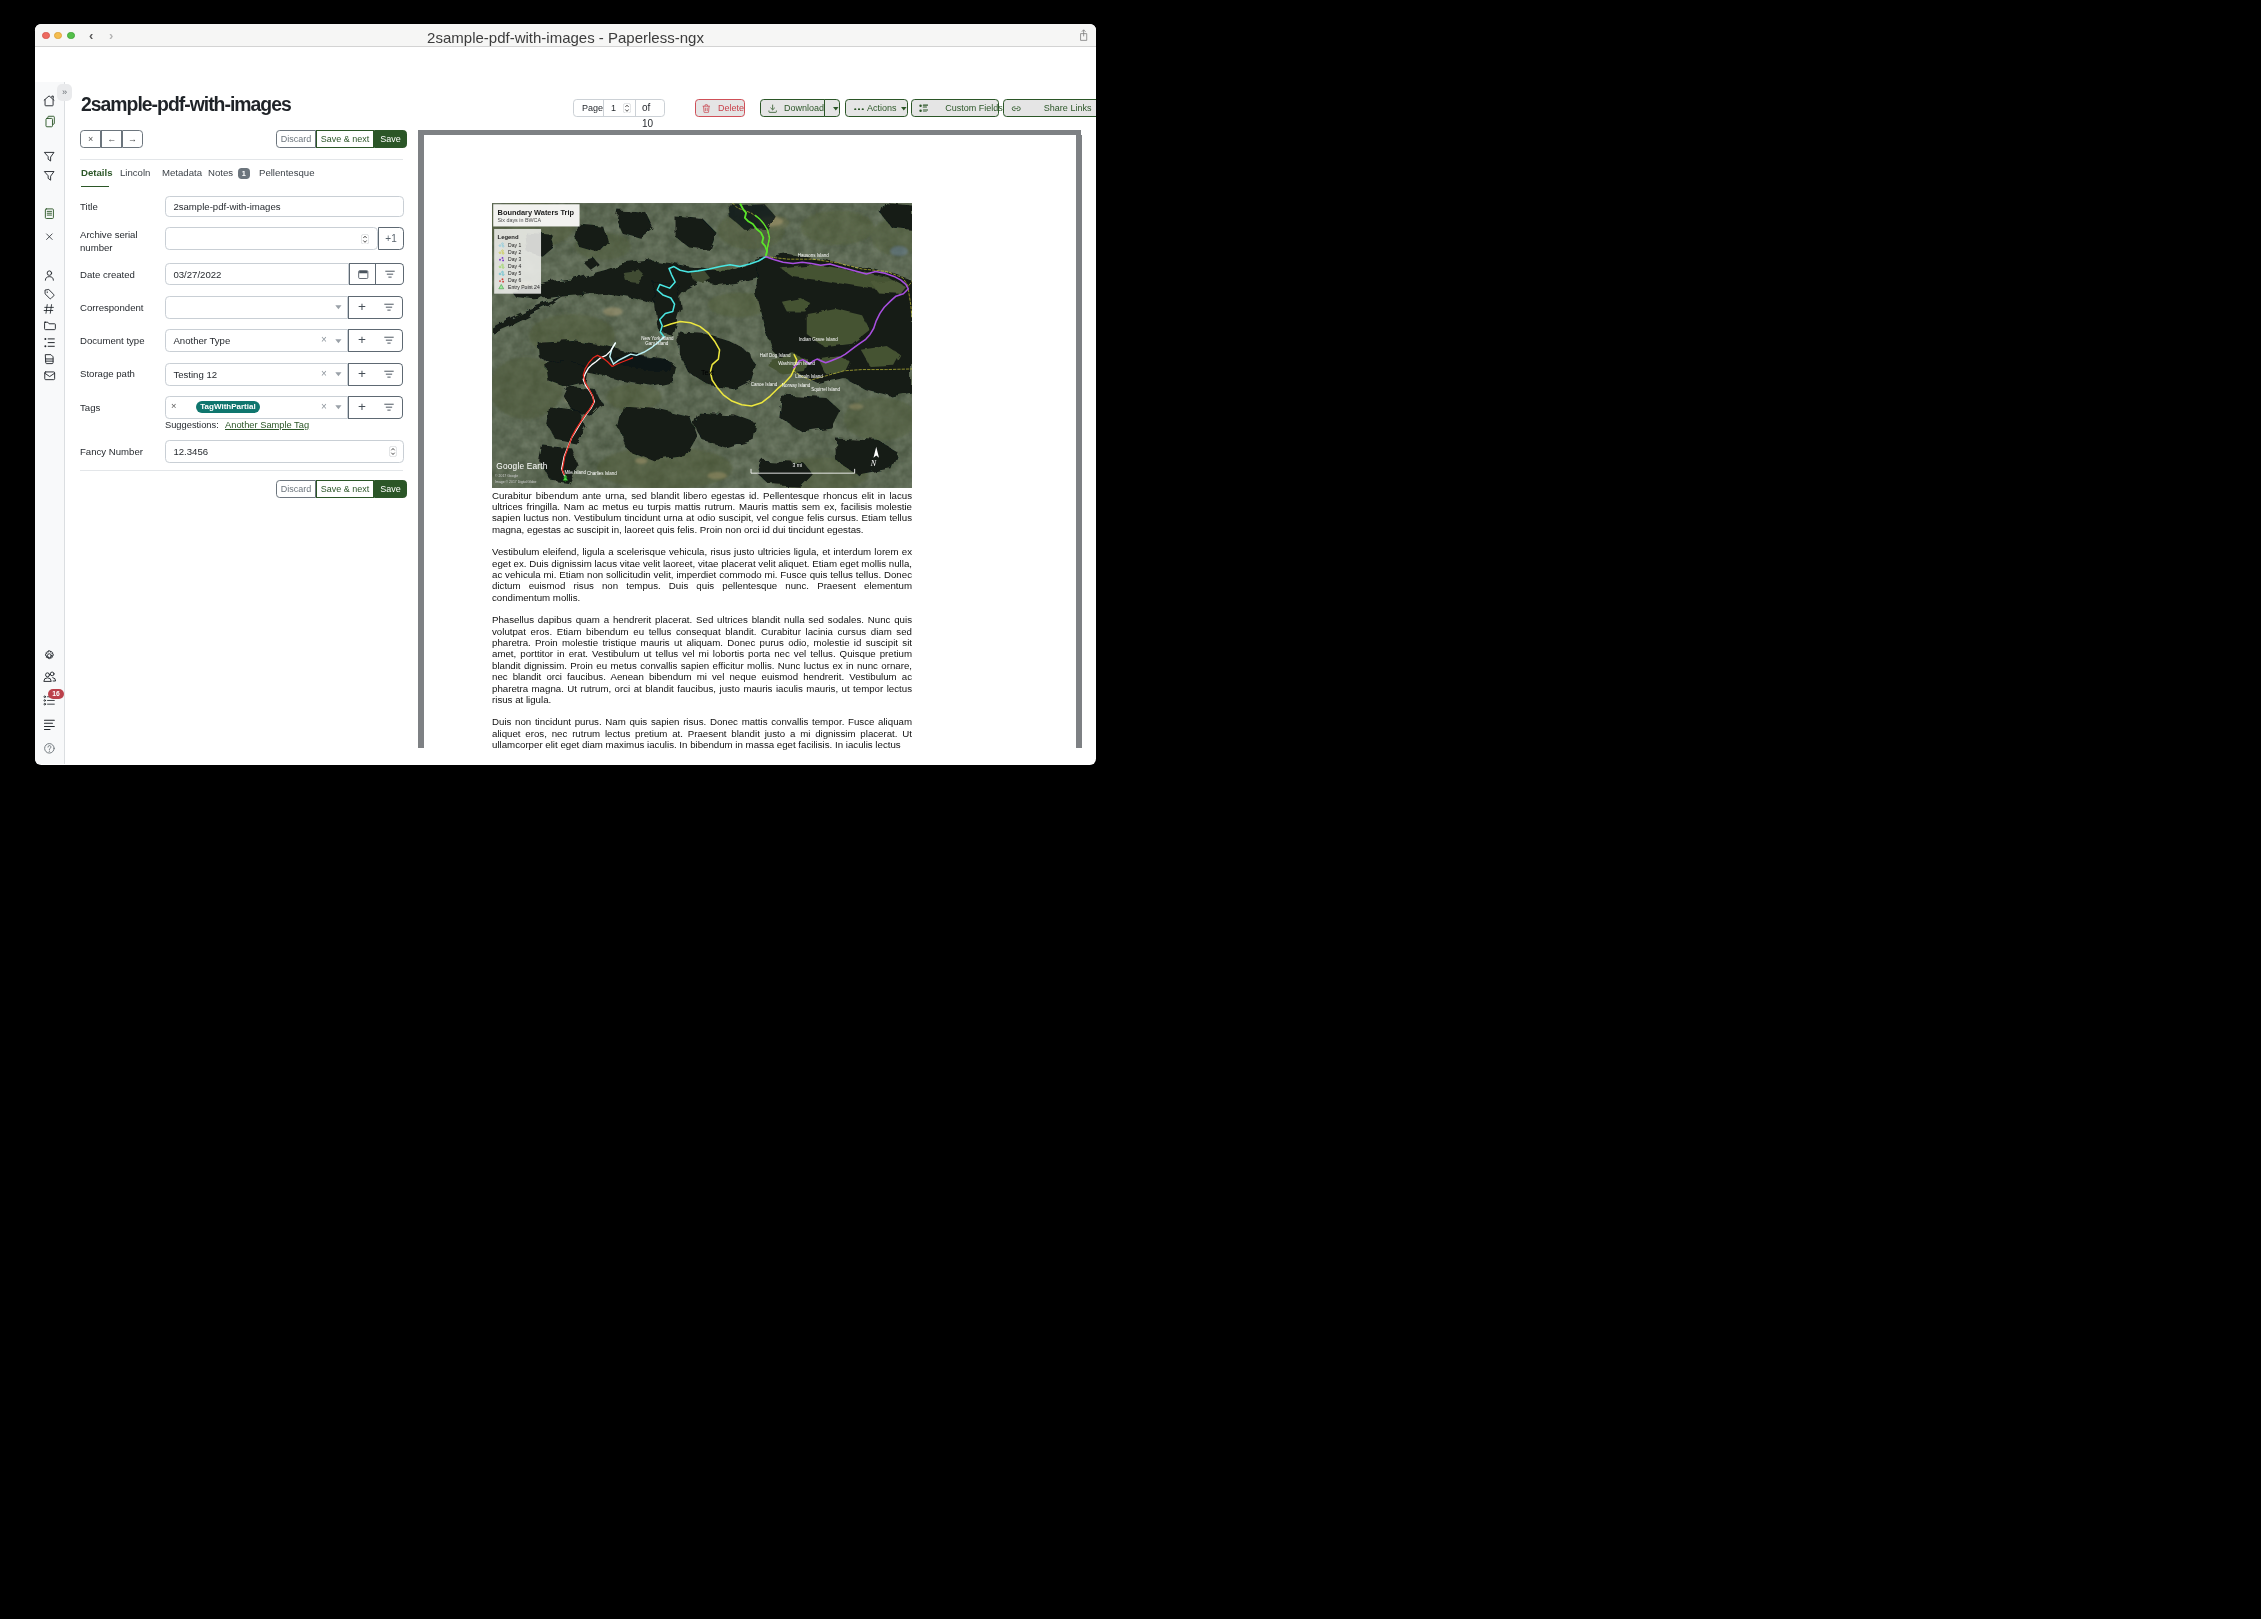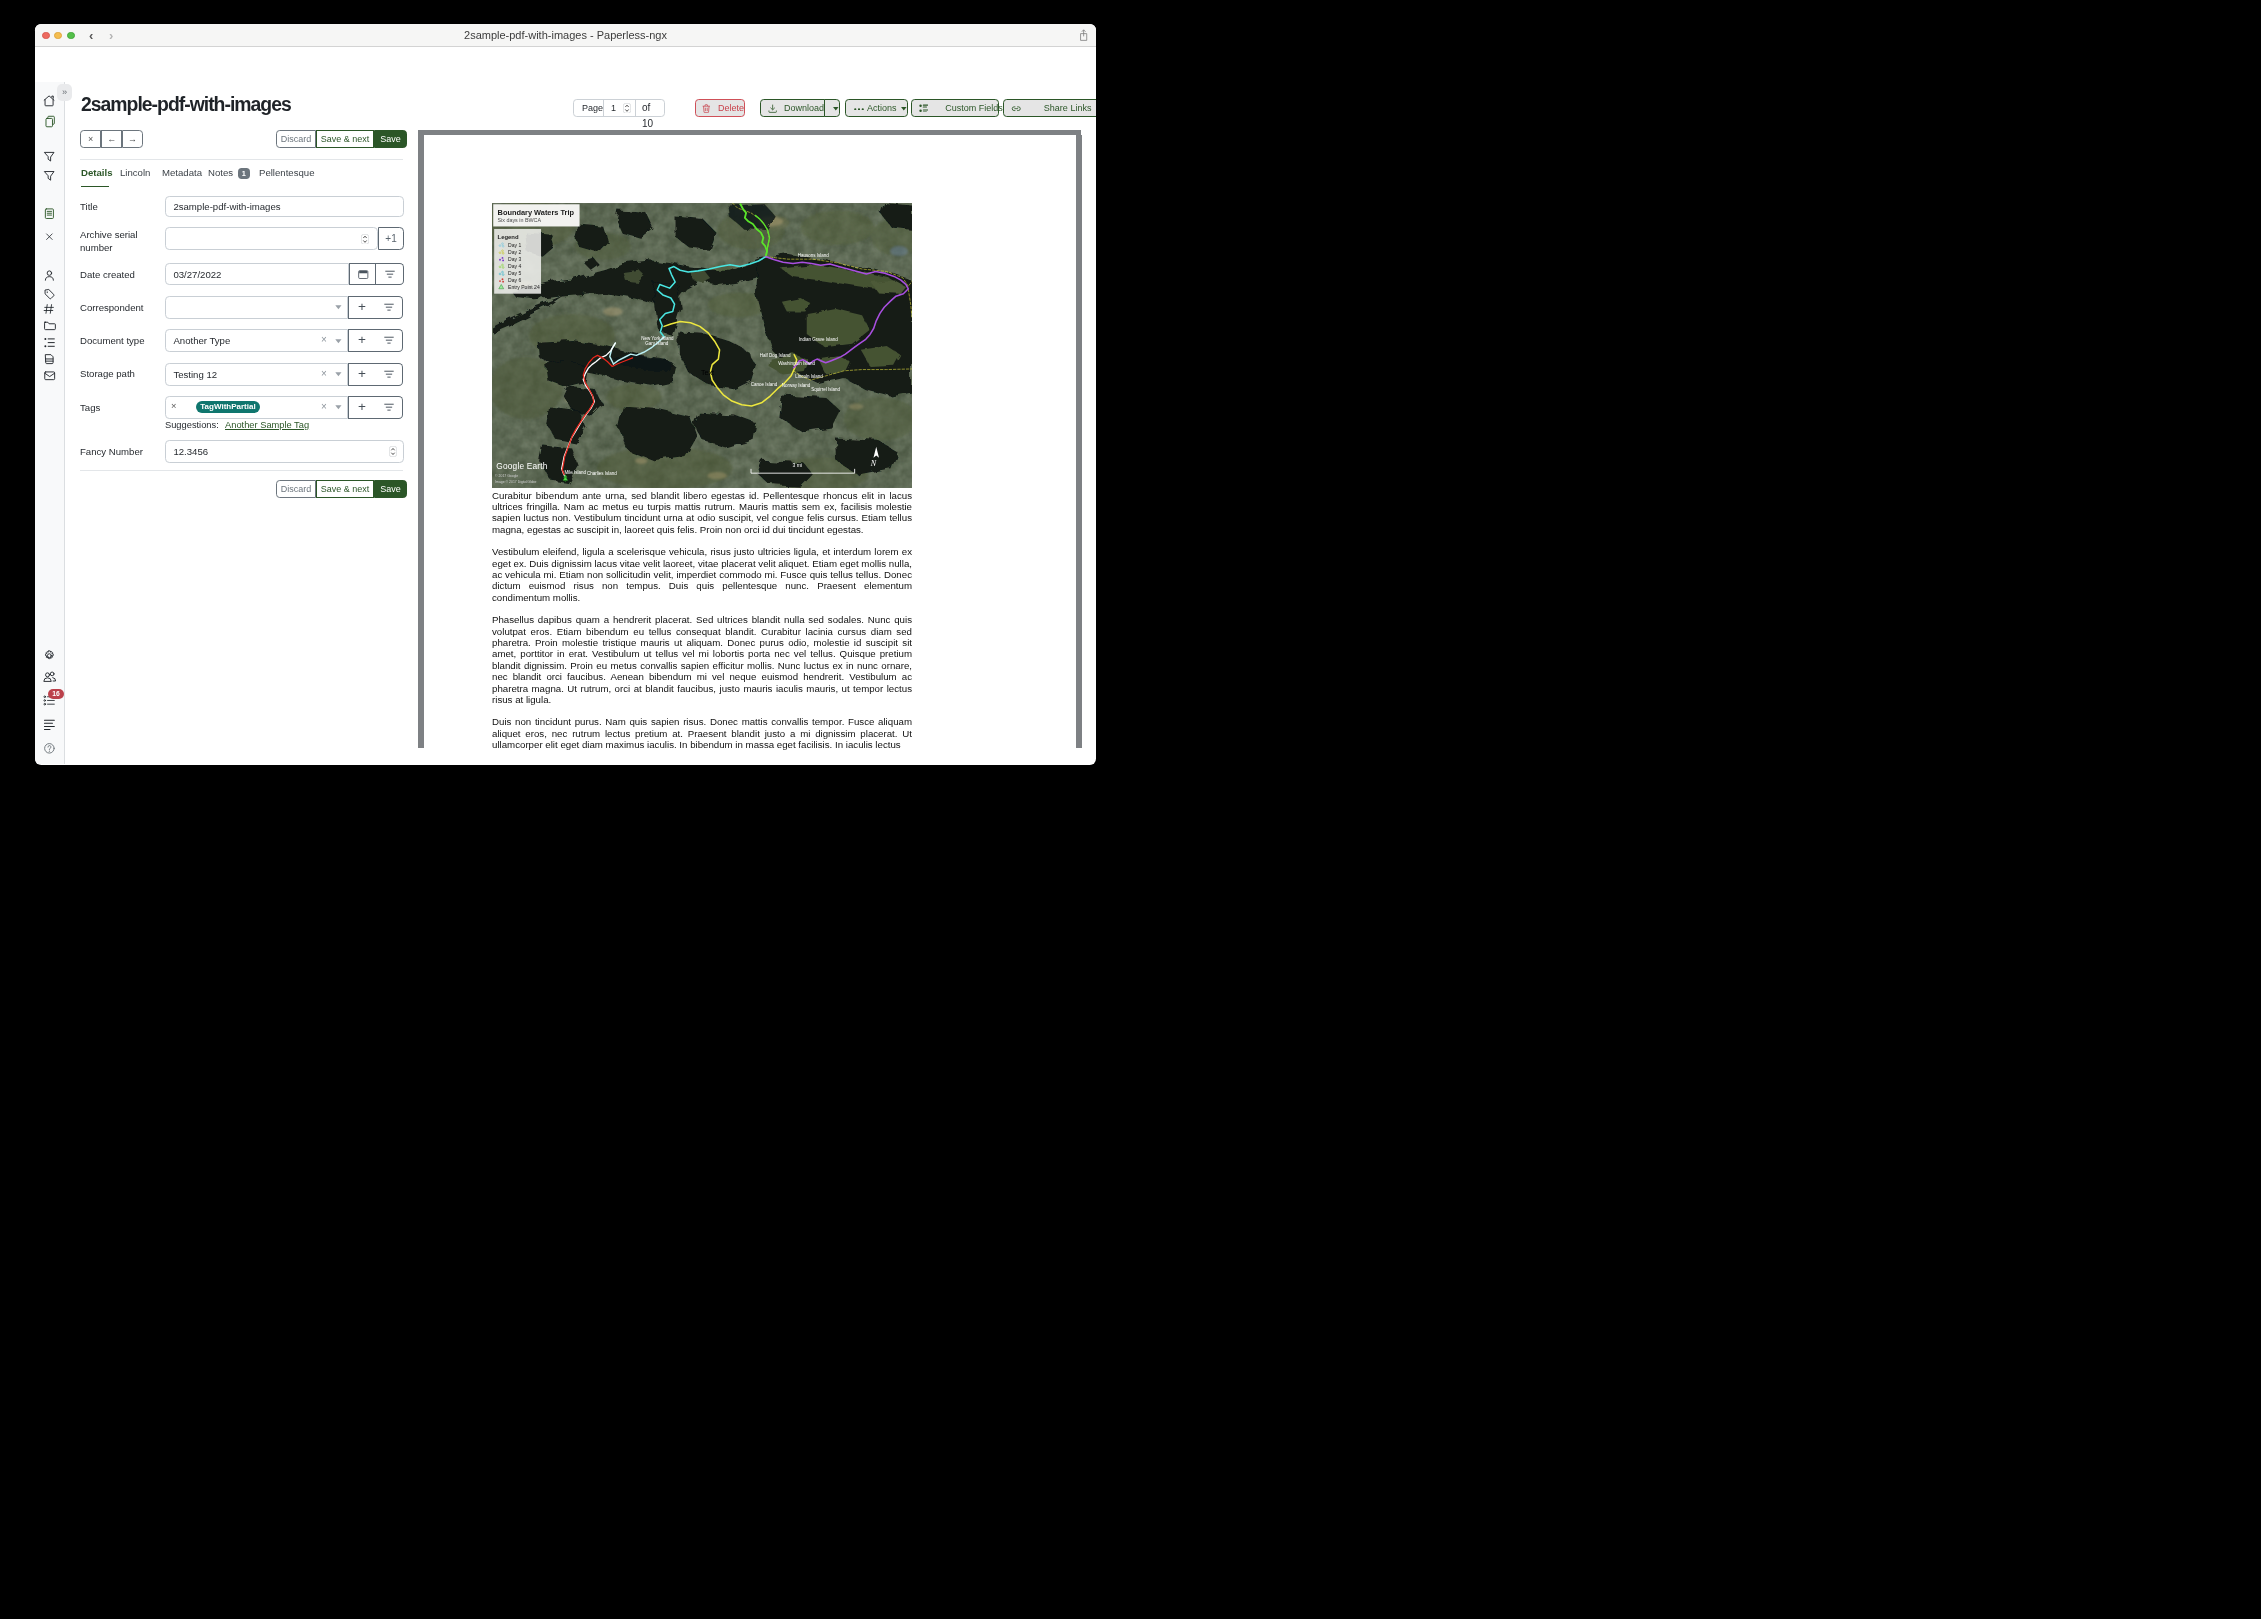--- a/index.html
+++ b/index.html
@@ -6,21 +6,21 @@
   html,body { width:1131px; height:810px; background:#000; font-family:"Liberation Sans", sans-serif; }
   .win { position:absolute; left:35px; top:23.5px; width:1061px; height:741px; background:#fff; border-radius:6.2px; overflow:hidden; }
   .abs { position:absolute; }
   
   .titlebar { position:absolute; left:0; top:0; width:100%; height:23px; background:#f6f6f5; border-bottom:0.6px solid #d3d3d3; }
   .tl { position:absolute; top:8.3px; width:7.7px; height:7.7px; border-radius:50%; }
   .tl.r { left:7.3px; background:#ed6a5f; border:0.3px solid #d95950;}
   .tl.y { left:19.4px; background:#f5bd4f; border:0.3px solid #dfa73d;}
   .tl.g { left:32px; background:#54c04a; border:0.3px solid #43a83a;}
   .navarrow { position:absolute; top:6.2px; font-size:10.5px; color:#565656; font-weight:600; }
-  .wintitle { position:absolute; top:5.6px; left:0; width:100%; text-align:center; font-size:11px; color:#3c3c3c; font-weight:500; }
+  .wintitle { position:absolute; top:5.6px; left:0; width:100%; text-align:center; font-size:15px; color:#3c3c3c; font-weight:500; }
   
   .navbar { position:absolute; left:0; top:23px; width:100%; height:35px; background:#2b5627; }
   .search { position:absolute; left:46px; top:9.3px; width:314px; height:17.3px; background:#24491f; border:0.6px solid #57794f; border-radius:3.7px; color:#a3b59d; font-size:9.3px; line-height:16px; padding-left:18px; }
   
   .sidebar { position:absolute; left:0; top:58px; width:30px; height:682px; background:#f8f9fa; border-right:0.6px solid #dbdee1; }
   .expandbtn { position:absolute; left:22px; top:60px; width:15.4px; height:17.3px; background:#e9eaec; border-radius:5px; color:#6a7076; font-size:9.3px; text-align:center; line-height:16px; z-index:5;}
   .badge16 { position:absolute; left:13px; top:665px; width:16px; height:10.5px; background:#bb414b; border-radius:5px; color:#fff; font-size:6.8px; font-weight:700; text-align:center; line-height:10.5px; z-index:3;}
   
   .h1title { position:absolute; left:46px; top:69px; font-size:19.4px; font-weight:600; color:#1f2328; letter-spacing:-1px;}
   .btn { position:absolute; height:18px; white-space:nowrap; border:0.6px solid #2b5627; border-radius:3.7px; color:#2b5627; font-size:9px; background:#e5e5e5; text-align:right; line-height:16.7px; }

